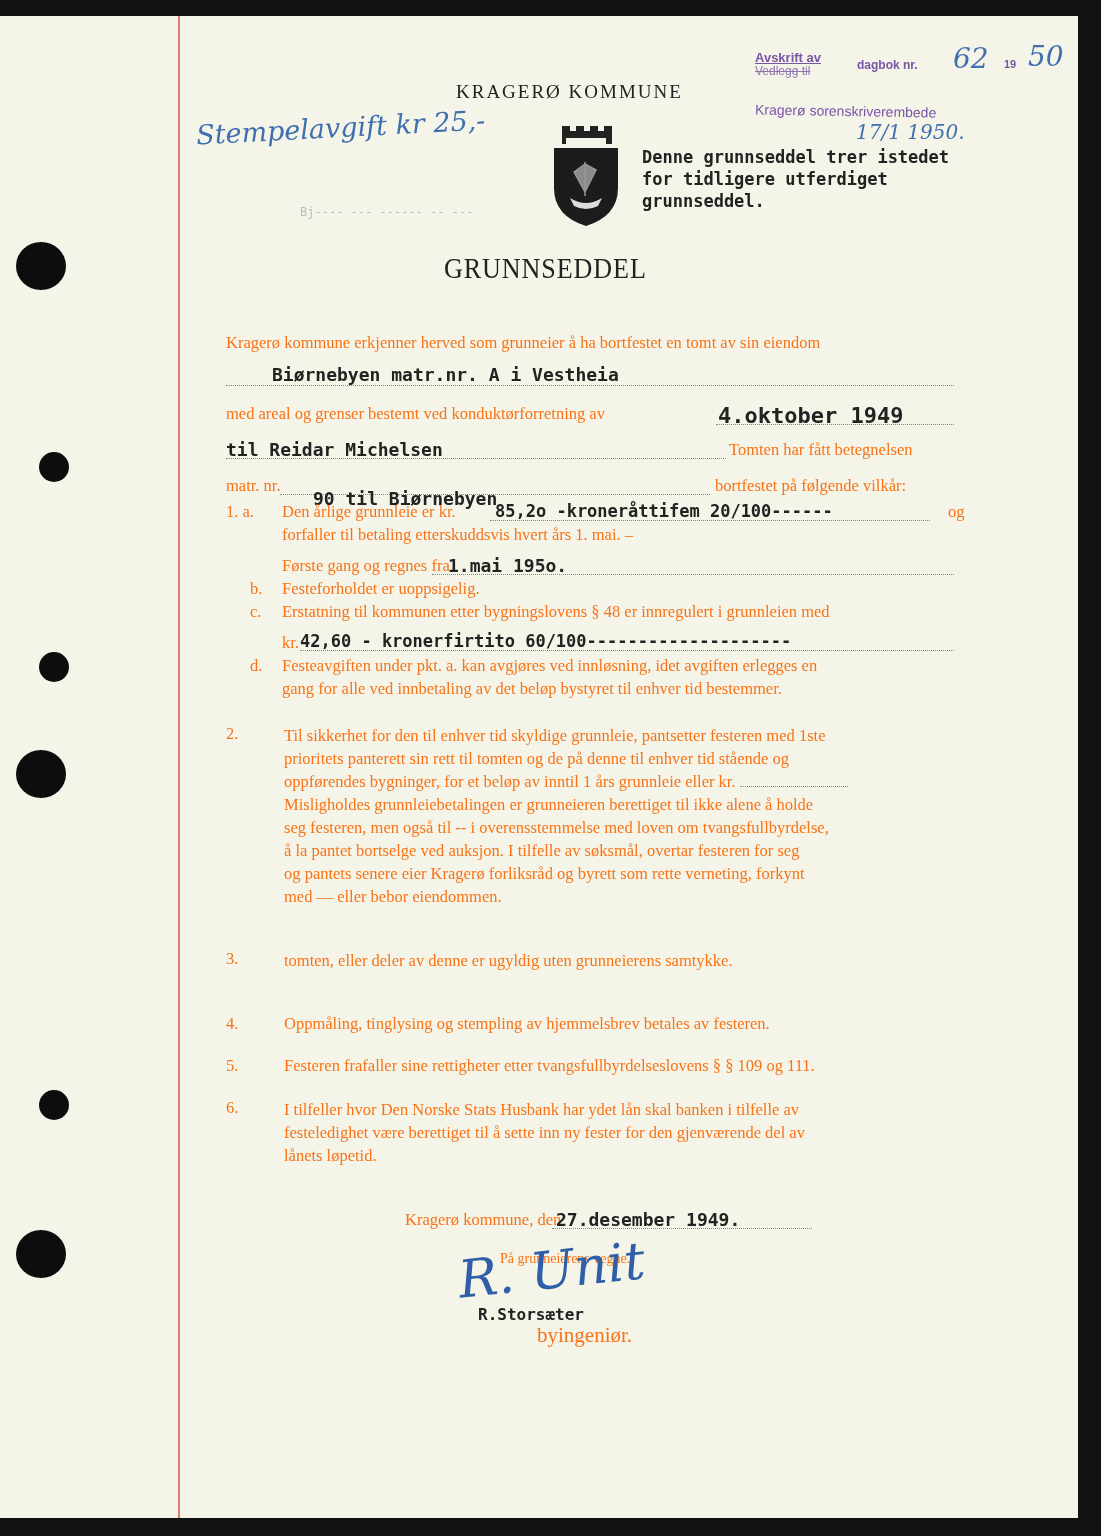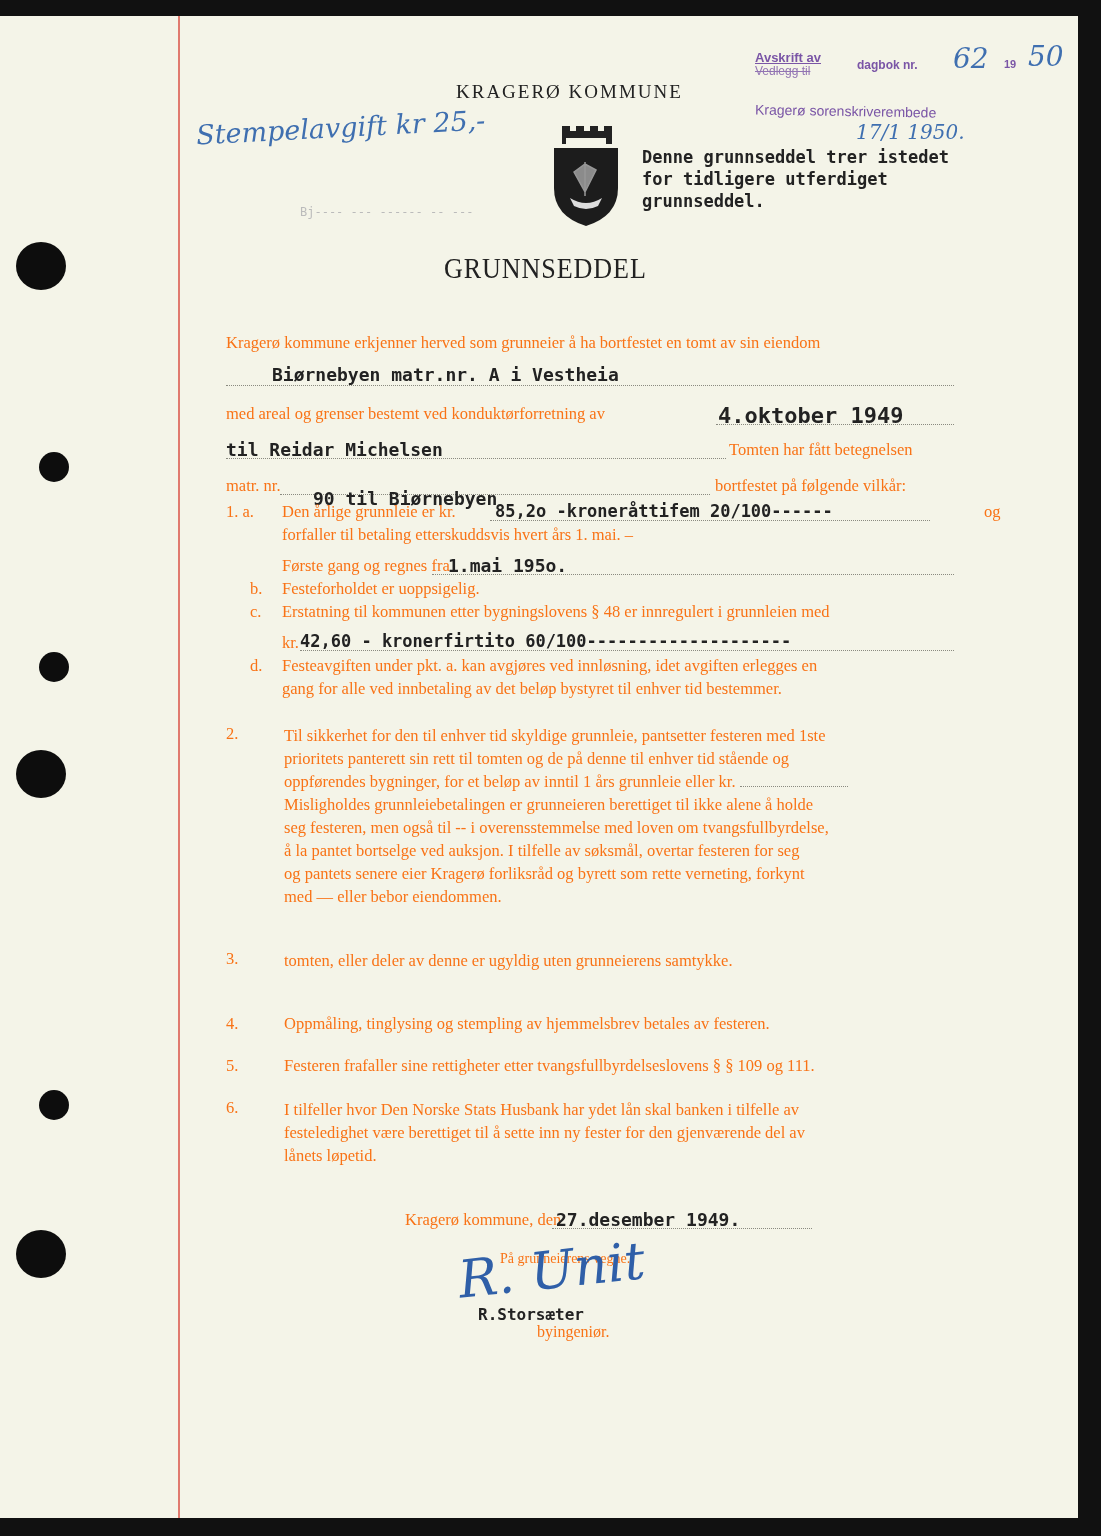--- a/index.html
+++ b/index.html
@@ -75,21 +75,21 @@
 
 <div class="abs body-text" style="left:226px;top:476px;">matr. nr.</div>
 <div class="dots" style="left:280px;top:494px;width:430px;"></div>
 <div class="abs type" style="left:313px;top:476px;font-size:18px;margin-top:12px;">90 til Biørnebyen</div>
 <div class="abs body-text" style="left:715px;top:476px;">bortfestet på følgende vilkår:</div>
 
 <div class="abs body-text" style="left:226px;top:502px;">1. a.</div>
 <div class="abs body-text" style="left:282px;top:502px;">Den årlige grunnleie er kr.</div>
 <div class="dots" style="left:490px;top:520px;width:440px;"></div>
 <div class="abs type" style="left:495px;top:501px;font-size:17px;">85,2o -kroneråttifem 20/100------</div>
-<div class="abs body-text" style="left:984px;top:502px;">og</div>
+<div class="abs body-text" style="left:948px;top:502px;">og</div>
 <div class="abs body-text" style="left:282px;top:525px;">forfaller til betaling etterskuddsvis hvert års 1. mai. –</div>
 <div class="abs body-text" style="left:282px;top:556px;">Første gang     og regnes fra</div>
 <div class="dots" style="left:432px;top:574px;width:522px;"></div>
 <div class="abs type" style="left:448px;top:555px;font-size:18px;">1.mai 195o.</div>
 
 <div class="abs body-text" style="left:250px;top:579px;">b.</div>
 <div class="abs body-text" style="left:282px;top:579px;">Festeforholdet er uoppsigelig.</div>
 <div class="abs body-text" style="left:250px;top:602px;">c.</div>
 <div class="abs body-text" style="left:282px;top:602px;">Erstatning til kommunen etter bygningslovens § 48 er innregulert i grunnleien med</div>
 <div class="abs body-text" style="left:282px;top:633px;">kr.</div>
@@ -128,13 +128,13 @@
   <div>festeledighet være berettiget til å sette inn ny fester for den gjenværende del av</div>
   <div>lånets løpetid.</div>
 </div>
 
 <div class="abs body-text" style="left:405px;top:1210px;">Kragerø kommune, den</div>
 <div class="dots" style="left:552px;top:1228px;width:260px;"></div>
 <div class="abs type" style="left:556px;top:1209px;font-size:18px;">27.desember 1949.</div>
 <div class="abs body-text" style="left:500px;top:1251px;font-size:14px;text-align:right;">På grunneierens vegne.</div>
 <div class="abs hand" style="left:458px;top:1240px;font-size:52px;color:#2f5fa8;transform:rotate(-6deg);">R. Unit</div>
 <div class="abs type" style="left:478px;top:1305px;font-size:16px;text-align:center;">R.Storsæter</div>
-<div class="abs body-text" style="left:537px;top:1323px;font-size:16px;">byingeniør.</div>
+<div class="abs body-text" style="left:537px;top:1323px;font-size:21px;">byingeniør.</div>
 
 </body></html>

